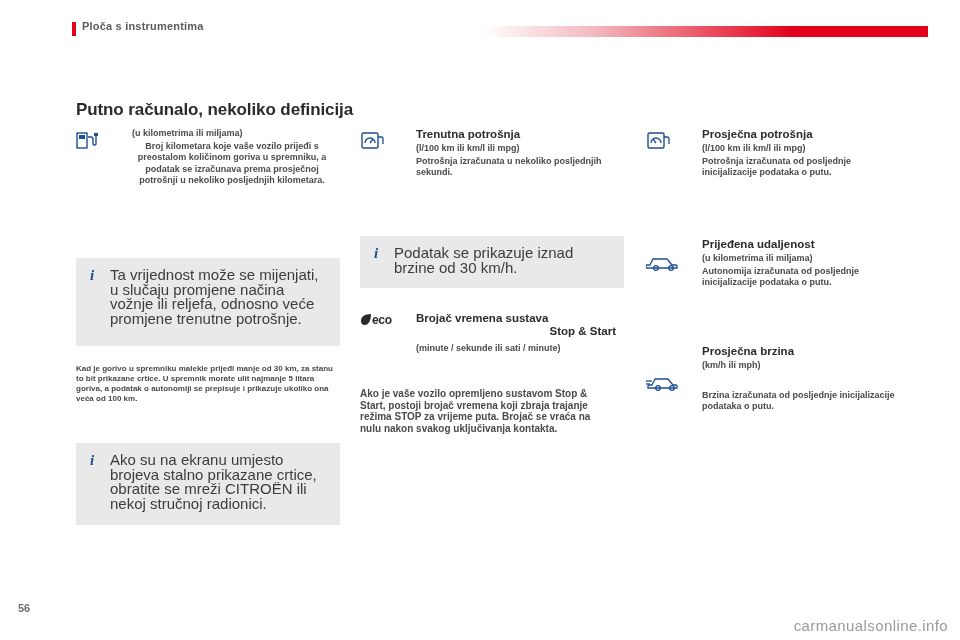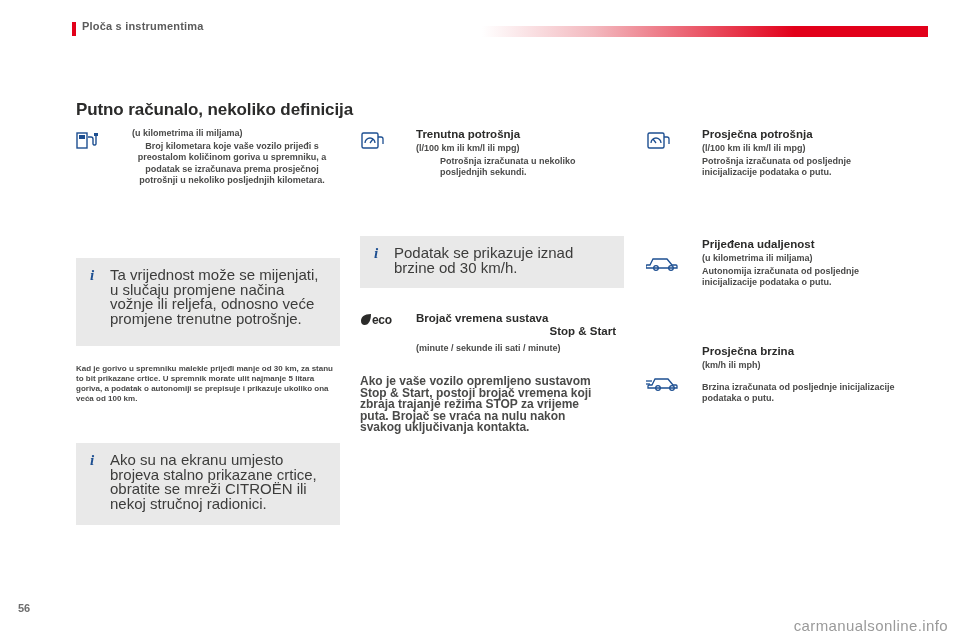--- a/index.html
+++ b/index.html
@@ -205,42 +205,42 @@
     <rect x="2" y="3" width="16" height="15" rx="1.5" fill="none" stroke="#1d4f91" stroke-width="1.4"></rect>
     <path d="M5 13 a5 5 0 0 1 10 0" fill="none" stroke="#1d4f91" stroke-width="1.3"></path>
     <line x1="10" y1="13" x2="13" y2="9" stroke="#1d4f91" stroke-width="1.3"></line>
     <path d="M18 7 h3 a2 2 0 0 1 2 2 v5" fill="none" stroke="#1d4f91" stroke-width="1.3"></path>
   </svg>
 </div>
 
 <div class="col-block" style="left:416px; top:128px; width:200px;">
   <div class="sec-title">Trenutna potrošnja</div>
   <div class="sec-sub">(l/100 km ili km/l ili mpg)</div>
-  <div class="sec-body" style="margin-top:1px;margin-left:24px;">Potrošnja izračunata u nekoliko posljednjih sekundi.</div>
+  <div class="sec-body" style="margin-top:1px;">Potrošnja izračunata u nekoliko posljednjih sekundi.</div>
 </div>
 
 <div class="info-box" style="left:360px; top:236px; width:264px; height:52px;">
   <div class="i-mark">i</div>
   <div class="i-text">Podatak se prikazuje iznad brzine od 30 km/h.</div>
 </div>
 
 <div class="eco-label" style="left:360px; top:313px;">
   <span class="eco-leaf">
     <svg width="12" height="13" viewBox="0 0 12 13" style="vertical-align:-2px;">
       <path d="M11 1 C4 1 1 4 1 8 C1 10.5 2.5 12 4.5 12 C9 12 11 7 11 1 Z" fill="#2b2b2a"></path>
     </svg></span><span>eco</span>
 </div>
 
 <div class="col-block" style="left:416px; top:312px; width:200px;">
   <div class="sec-title">Brojač vremena sustava</div>
   <div class="sec-title" style="margin-top:-2px;text-align:right;">Stop &amp; Start</div>
   <div class="sec-sub" style="margin-top:5px;">(minute / sekunde ili sati / minute)</div>
 </div>
 
-<div class="small-dark" style="left:360px; top:376px; width:236px; font-size:12px; line-height:11.5px;">Ako je vaše vozilo opremljeno sustavom Stop &amp; Start, postoji brojač vremena koji zbraja trajanje režima STOP za vrijeme putа. Brojač se vraća na nulu nakon svakog uključivanja kontakta.</div>
+<div class="small-dark" style="left:360px; top:388px; width:236px; font-size:10px; line-height:11.5px;">Ako je vaše vozilo opremljeno sustavom Stop &amp; Start, postoji brojač vremena koji zbraja trajanje režima STOP za vrijeme putа. Brojač se vraća na nulu nakon svakog uključivanja kontakta.</div>
 
 <div class="icon-box" style="left:646px; top:130px;">
   <svg width="26" height="22" viewBox="0 0 26 22">
     <rect x="2" y="3" width="16" height="15" rx="1.5" fill="none" stroke="#1d4f91" stroke-width="1.4"></rect>
     <path d="M5 13 a5 5 0 0 1 10 0" fill="none" stroke="#1d4f91" stroke-width="1.3"></path>
     <line x1="10" y1="13" x2="7" y2="9" stroke="#1d4f91" stroke-width="1.3"></line>
     <path d="M18 7 h3 a2 2 0 0 1 2 2 v5" fill="none" stroke="#1d4f91" stroke-width="1.3"></path>
   </svg>
 </div>
 
@@ -270,14 +270,14 @@
     <circle cx="12" cy="16" r="2.3" fill="none" stroke="#1d4f91" stroke-width="1.3"></circle>
     <circle cx="26" cy="16" r="2.3" fill="none" stroke="#1d4f91" stroke-width="1.3"></circle>
     <line x1="0" y1="9" x2="6" y2="9" stroke="#1d4f91" stroke-width="1.3"></line>
     <line x1="0" y1="12" x2="4" y2="12" stroke="#1d4f91" stroke-width="1.3"></line>
   </svg>
 </div>
 
 <div class="col-block" style="left:702px; top:345px; width:200px;">
   <div class="sec-title">Prosječna brzina</div>
   <div class="sec-sub">(km/h ili mph)</div>
-  <div class="sec-body" style="margin-top:10px;">Brzina izračunata od posljednje inicijalizacije podataka o putu.</div>
+  <div class="sec-body" style="margin-top:18px;">Brzina izračunata od posljednje inicijalizacije podataka o putu.</div>
 </div>
 
 </body></html>

